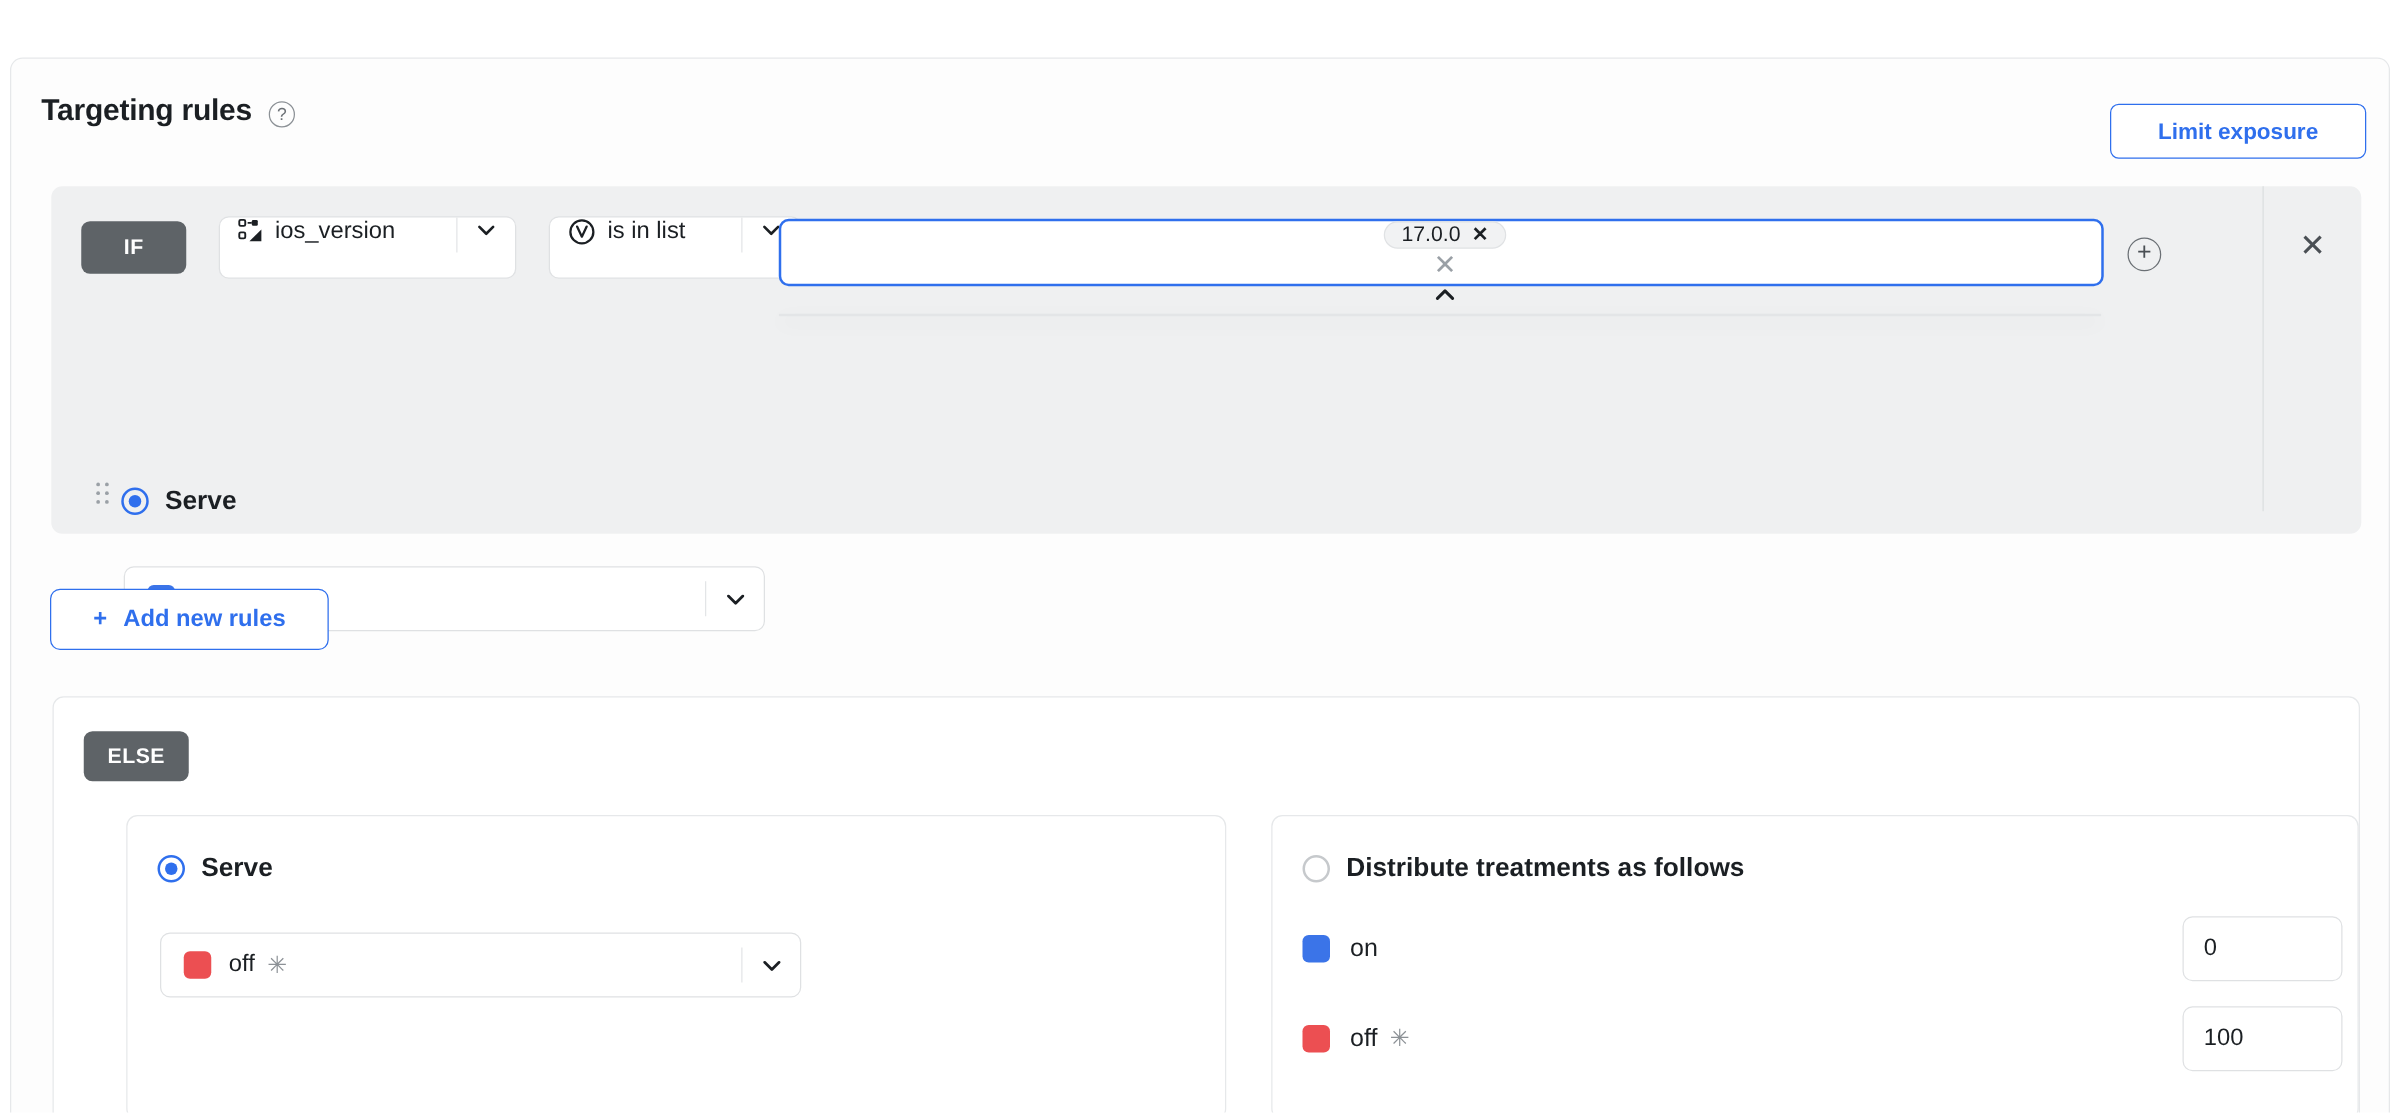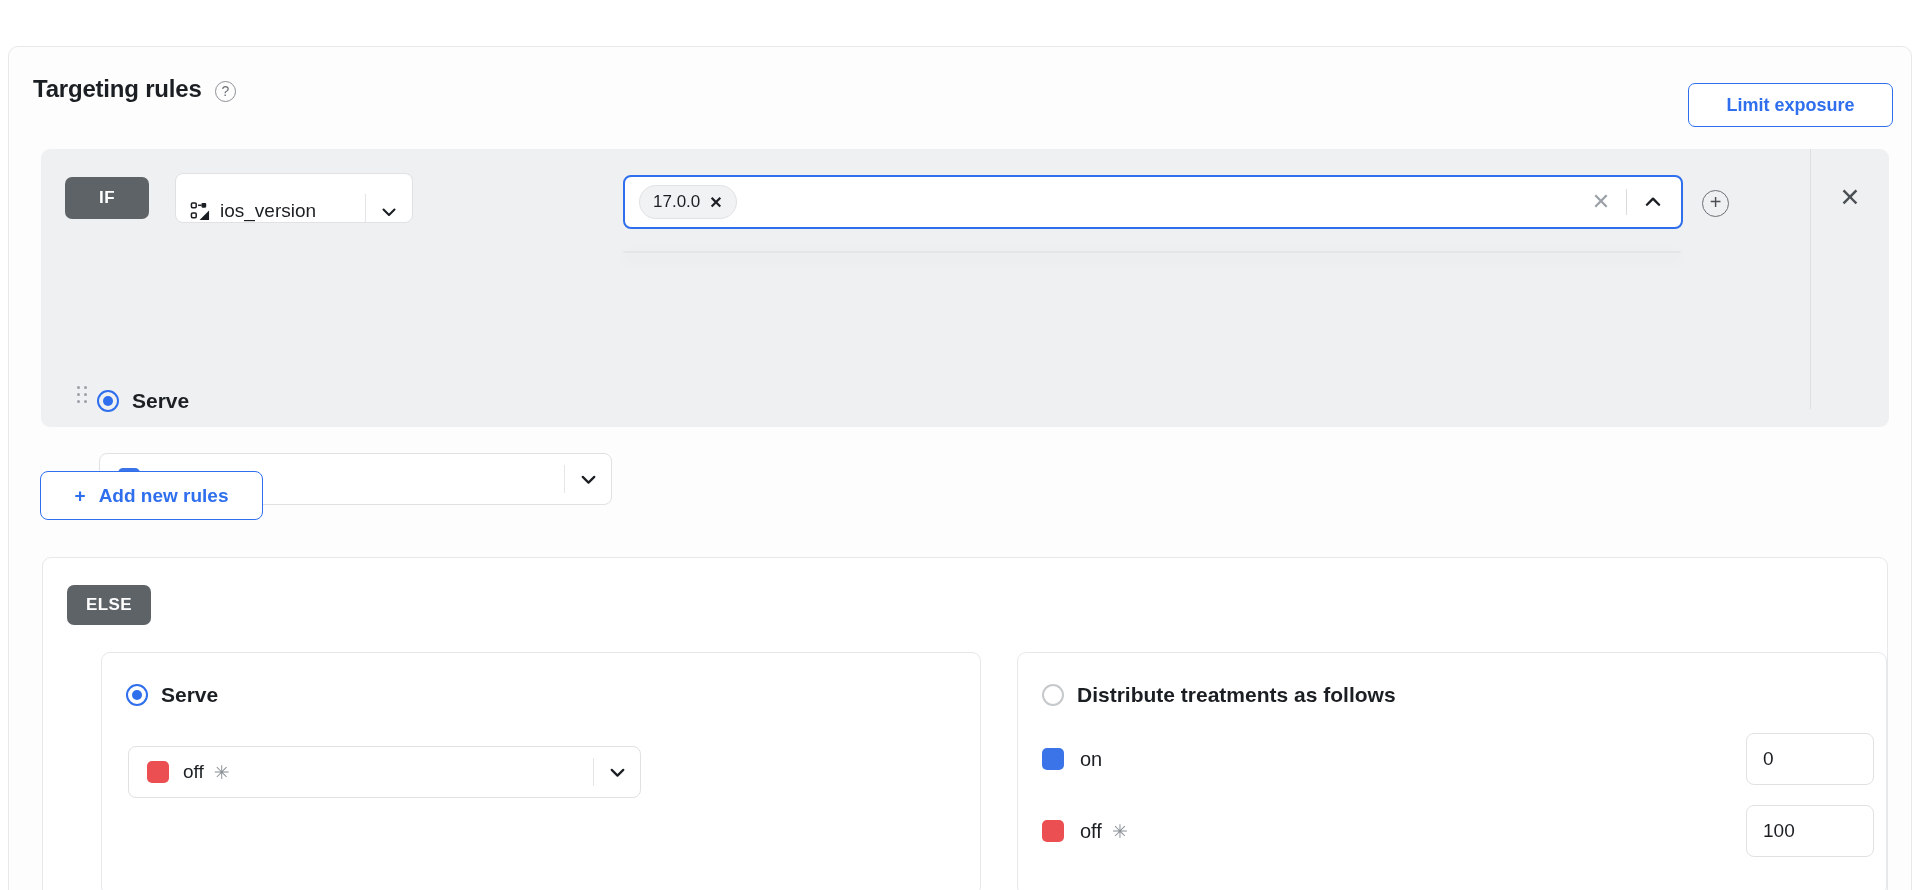--- a/index.html
+++ b/index.html
@@ -123,21 +123,21 @@
     align-items: center;
     justify-content: center;
     letter-spacing: 0.4px;
   }
   .select-box {
     height: 50px;
     background: #ffffff;
     border: 1px solid #dfe1e3;
     border-radius: 8px;
     display: flex;
-    align-items: flex-end;
+    align-items: flex-start;
     margin-left: 26px;
     padding: 0 0 0 14px;
     cursor: pointer;
   }
   .sel-attr { width: 238px; }
   .sel-op   { width: 202px; }
   .select-box .lbl {
     font-size: 19px;
     color: #1b1f23;
     margin-left: 9px;
@@ -158,20 +158,21 @@
   .tag-input {
     position: absolute;
     left: 614px; top: 128px;
     width: 1060px; height: 54px;
     background: #ffffff;
     border: 2px solid #2f6fed;
     border-radius: 8px;
     display: flex;
     align-items: center;
     padding: 0 8px 0 14px;
+    flex-direction: column;
   }
   .tag-chip {
     height: 34px;
     background: #f1f2f3;
     border: 1px solid #e0e2e4;
     border-radius: 17px;
     display: flex;
     align-items: center;
     padding: 0 13px;
     font-size: 17px;
@@ -426,20 +427,35 @@
         </span>
         <span class="lbl">ios_version</span>
         <span class="sel-divider"></span>
         <span class="caret">
           <svg width="20" height="20" viewBox="0 0 20 20">
             <path d="M4.5 7.5 L10 13 L15.5 7.5" fill="none" stroke="#1b1f23" stroke-width="2.1" stroke-linecap="round" stroke-linejoin="round"></path>
           </svg>
         </span>
       </div>
 
+      <div class="select-box sel-op">
+        <span>
+          <svg width="23" height="23" viewBox="0 0 24 24">
+            <circle cx="12" cy="12" r="9.6" fill="none" stroke="#1b1f23" stroke-width="1.9"></circle>
+            <path d="M8 7.6 L12 16 L16 7.6" fill="none" stroke="#1b1f23" stroke-width="1.9" stroke-linecap="round" stroke-linejoin="round"></path>
+          </svg>
+        </span>
+        <span class="lbl">is in list</span>
+        <span class="sel-divider"></span>
+        <span class="caret">
+          <svg width="20" height="20" viewBox="0 0 20 20">
+            <path d="M4.5 7.5 L10 13 L15.5 7.5" fill="none" stroke="#1b1f23" stroke-width="2.1" stroke-linecap="round" stroke-linejoin="round"></path>
+          </svg>
+        </span>
+      </div>
     </div>
 
     <div class="drag-handle">
       <i style="left:0;top:0"></i>
           <i style="left:7px;top:0"></i>
       <i style="left:0;top:7px"></i>
           <i style="left:7px;top:7px"></i>
       <i style="left:0;top:14px"></i>
           <i style="left:7px;top:14px"></i>
     </div>

